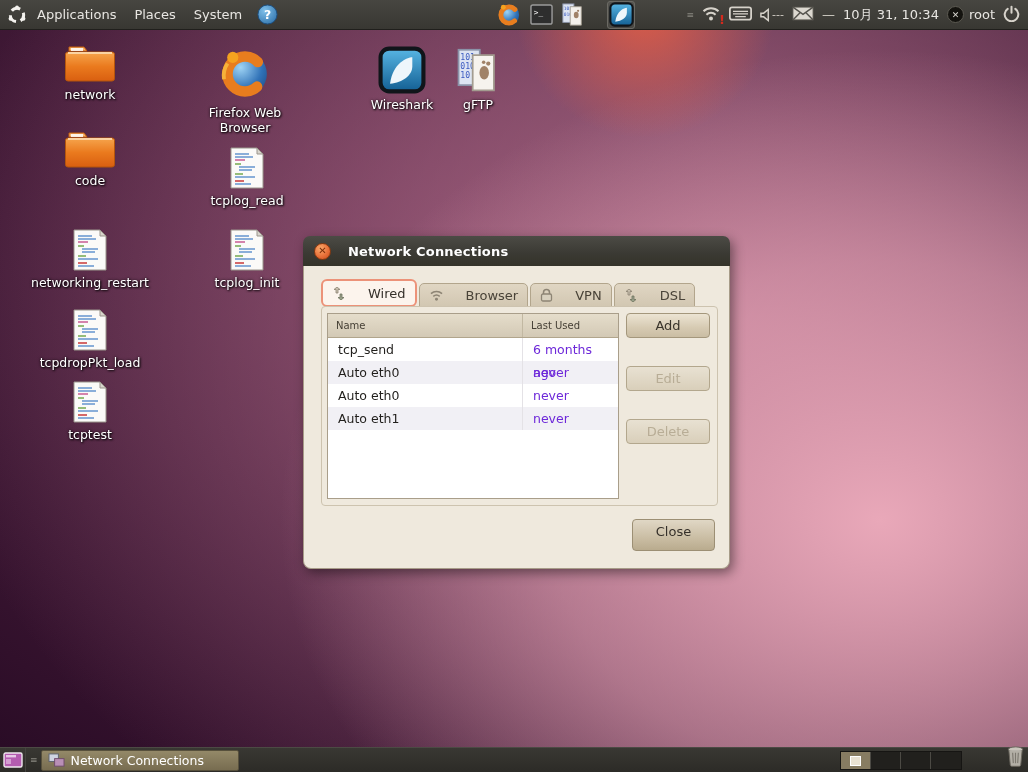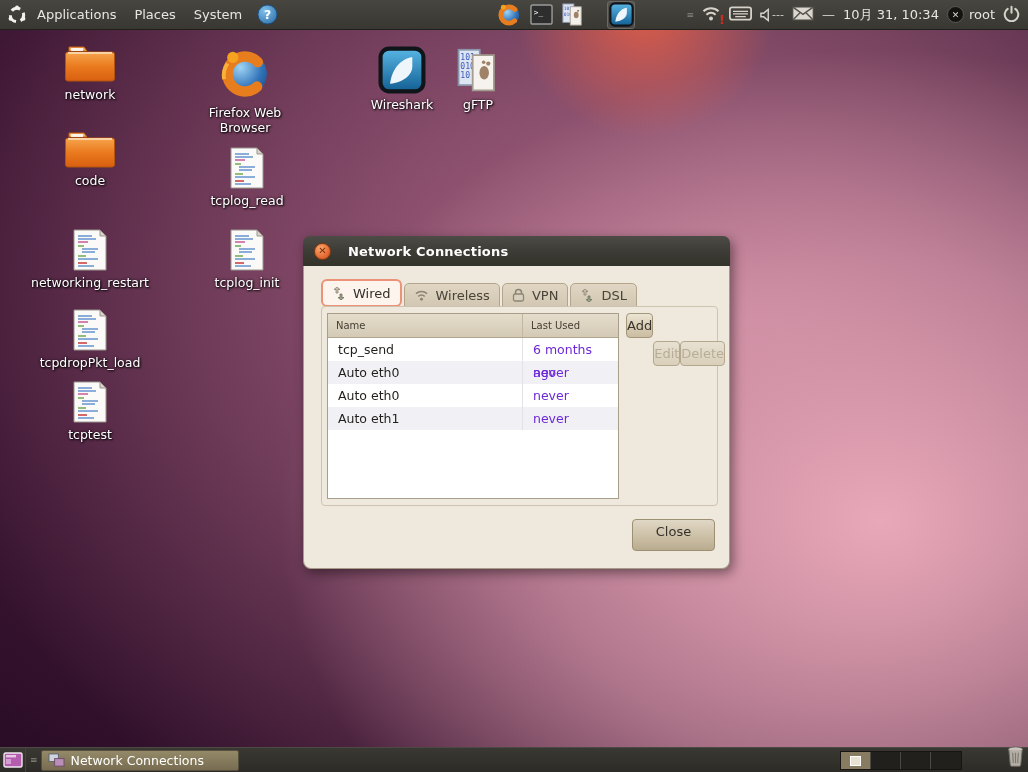--- a/index.html
+++ b/index.html
@@ -44,21 +44,21 @@
     background:linear-gradient(#4c4b45,#3a3933 60%, #343329); display:flex; align-items:center; }
   .wclose { width:17px; height:17px; border-radius:50%; margin-left:11px;
     background:radial-gradient(circle at 35% 30%, #faa96b, #e8713a 55%, #c44a18);
     border:1px solid #8a3a10; color:#7a2d0a; font-size:10px; font-weight:bold;
     display:flex; align-items:center; justify-content:center; line-height:1; }
   .wtitle { color:#fff; font-weight:bold; font-size:13px; margin-left:17px; letter-spacing:.2px; }
   .dbody { position:absolute; left:0; top:30px; right:0; bottom:0; background:#efe9dd;
     border:1px solid #a79c88; border-top:none; border-radius:0 0 8px 8px; }
 
   .tabs { position:absolute; left:17px; top:12px; height:29px; display:flex; align-items:flex-end; }
-  .tab { display:flex; align-items:center; gap:7px; padding:0 9px; height:24px; margin-right:2px;
+  .tab { display:flex; align-items:center; gap:22px; padding:0 9px; height:24px; margin-right:2px;
     background:linear-gradient(#e0d6c3,#d2c7b2); border:1px solid #b2a58c; border-radius:5px 5px 0 0;
     color:#494338; font-size:13px; white-space:nowrap; }
   .tab.active { background:#fcf4ed; border:2px solid #ec9279; border-radius:6px; height:28px;
     color:#35302a; }
   .tabicon { display:flex; align-items:center; }
 
   .contentframe { position:absolute; left:17px; top:40px; width:397px; height:200px;
     border:1px solid #cdc3af; border-radius:4px; }
   .nettable { position:absolute; left:5px; top:6px; width:292px; height:186px;
     background:#fff; border:1px solid #a99e8a; }
@@ -67,21 +67,21 @@
   .th { line-height:23px; padding-left:8px; font-size:10px; }
   .th.c1 { width:195px; border-right:1px solid #c2b8a2; }
   .th.c2 { flex:1; }
   .trow { display:flex; height:23px; font-size:12.5px; }
   .trow:nth-child(odd) { background:#f1f0f5; }
   .trow:nth-child(even) { background:#fff; }
   .td { line-height:23px; padding-left:10px; }
   .td.c1 { width:195px; color:#211f1c; border-right:1px solid #e4e2e6; }
   .td.c2 { flex:1; color:#6d28d9; }
 
-  .btncol { position:absolute; right:7px; top:6px; width:84px; display:flex; }
+  .btncol { position:absolute; right:7px; top:6px; width:84px; display:flex; flex-direction:column; }
   .gbtn { height:25px; border:1px solid #a4977c; border-radius:4px; text-align:center; line-height:23px;
     background:linear-gradient(#ece4d3,#d6cab2 60%, #cabda3); color:#39342b; font-size:13px; }
   .gbtn.disabled { color:#b8ad96; background:linear-gradient(#e8e1d2,#d9cfba); border-color:#b3a78d; }
   .gbtn + .gbtn { margin-top:28px; }
   .closebtn { position:absolute; right:14px; bottom:17px; width:83px; height:32px;
     border:1px solid #9c8f74; border-radius:4px; text-align:center; line-height:23px;
     background:linear-gradient(#e0d7c5,#c6b99e 70%, #b9ab8e); color:#35302a; font-size:13px; }
 
   
   .taskbar { position:absolute; left:0; bottom:0; width:1028px; height:25px;
@@ -413,21 +413,21 @@
           </span>
           <span>Wired</span>
         </div>
         <div class="tab">
           <span class="tabicon">
             <svg width="15" height="12" viewBox="0 0 16 13">
                 <path d="M2 5 a9 9 0 0 1 12 0 M4.5 8 a5.5 5.5 0 0 1 7 0" fill="none" stroke="#8d8474" stroke-width="1.7"></path>
                 <circle cx="8" cy="11" r="1.6" fill="#8d8474"></circle>
               </svg>
           </span>
-          <span>Wireless</span>
+          <span>Browser</span>
         </div>
         <div class="tab">
           <span class="tabicon">
             <svg width="13" height="14" viewBox="0 0 13 14">
                 <rect x="1.5" y="6" width="10" height="7" rx="1.5" fill="#d8d0be" stroke="#8d8474" stroke-width="1.3"></rect>
                 <path d="M3.5 6 V4.5 a3 3 0 0 1 6 0 V6" fill="none" stroke="#8d8474" stroke-width="1.5"></path>
               </svg>
           </span>
           <span>VPN</span>
         </div>

